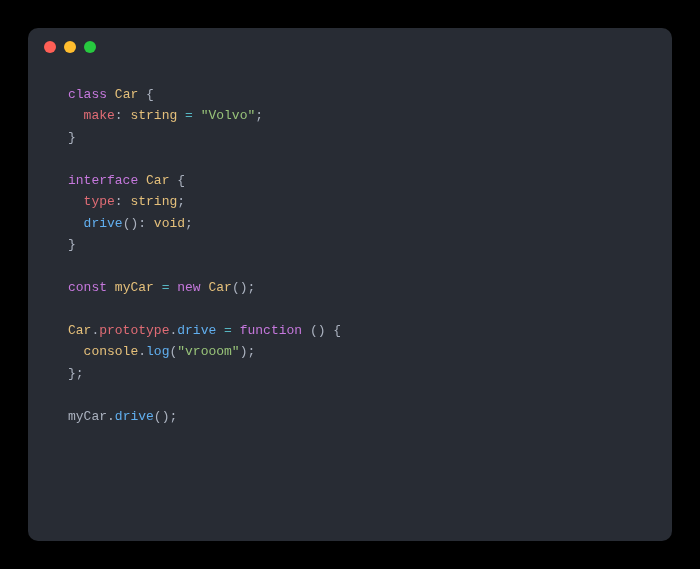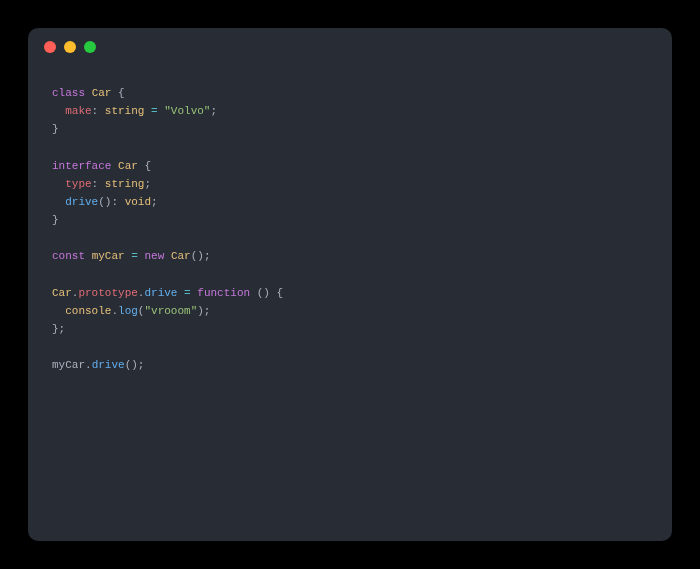--- a/index.html
+++ b/index.html
@@ -33,22 +33,22 @@
     }
     .traffic-light {
       width: 12px;
       height: 12px;
       border-radius: 50%;
     }
     .red { background: #ff5f56; }
     .yellow { background: #ffbd2e; }
     .green { background: #27c93f; }
     .code {
-      padding: 18px 24px;
-      font-size: 11px;
+      padding: 18px 40px;
+      font-size: 13px;
       line-height: 1.65;
       white-space: pre;
       color: #abb2bf;
     }
     .kw { color: #c678dd; }
     .cls { color: #e5c07b; }
     .prop { color: #e06c75; }
     .type { color: #e5c07b; }
     .str { color: #98c379; }
     .fn { color: #61afef; }

